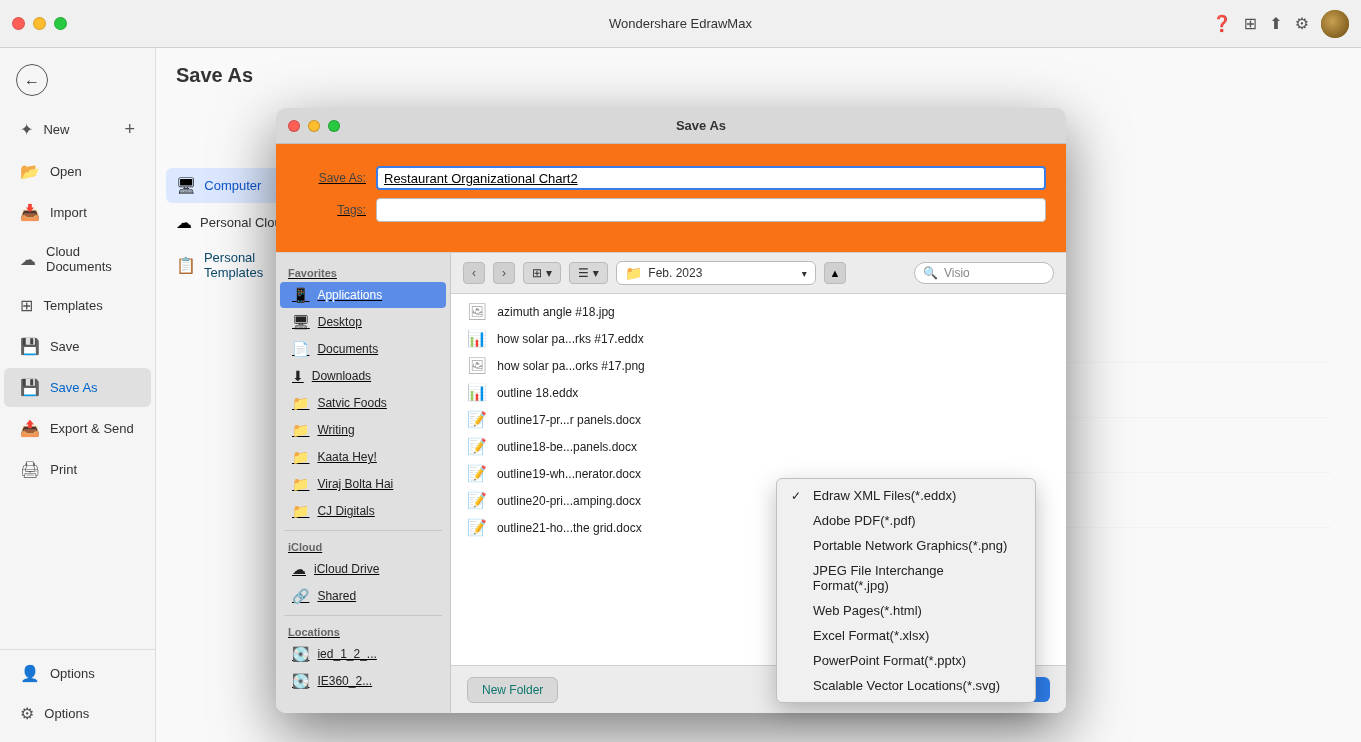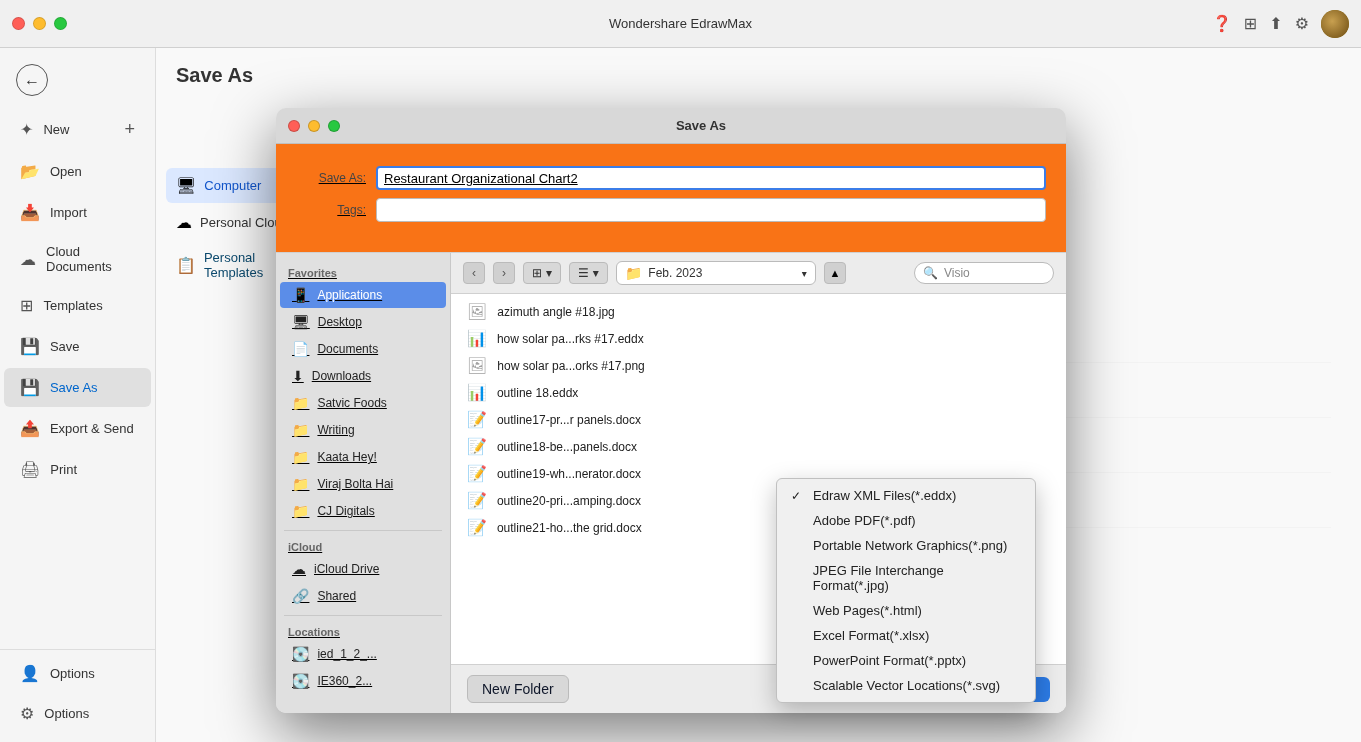--- a/index.html
+++ b/index.html
@@ -288,23 +288,23 @@
       justify-content: space-between;
       padding: 10px 16px;
       background: #ececec;
       border-top: 1px solid #d0d0d0;
     }
     .new-folder-btn {
       padding: 5px 14px;
       background: #d8d8d8;
       border: 1px solid #bbb;
       border-radius: 6px;
-      font-size: 14px;
-      cursor: pointer;
-      color: #0f172a;
+      font-size: 12px;
+      cursor: pointer;
+      color: #0f766e;
     }
     .modal-actions { display: flex; gap: 10px; align-items: center; }
     .cancel-btn {
       padding: 5px 16px;
       background: #d8d8d8;
       border: 1px solid #bbb;
       border-radius: 6px;
       font-size: 13px;
       cursor: pointer;
       color: #222;

